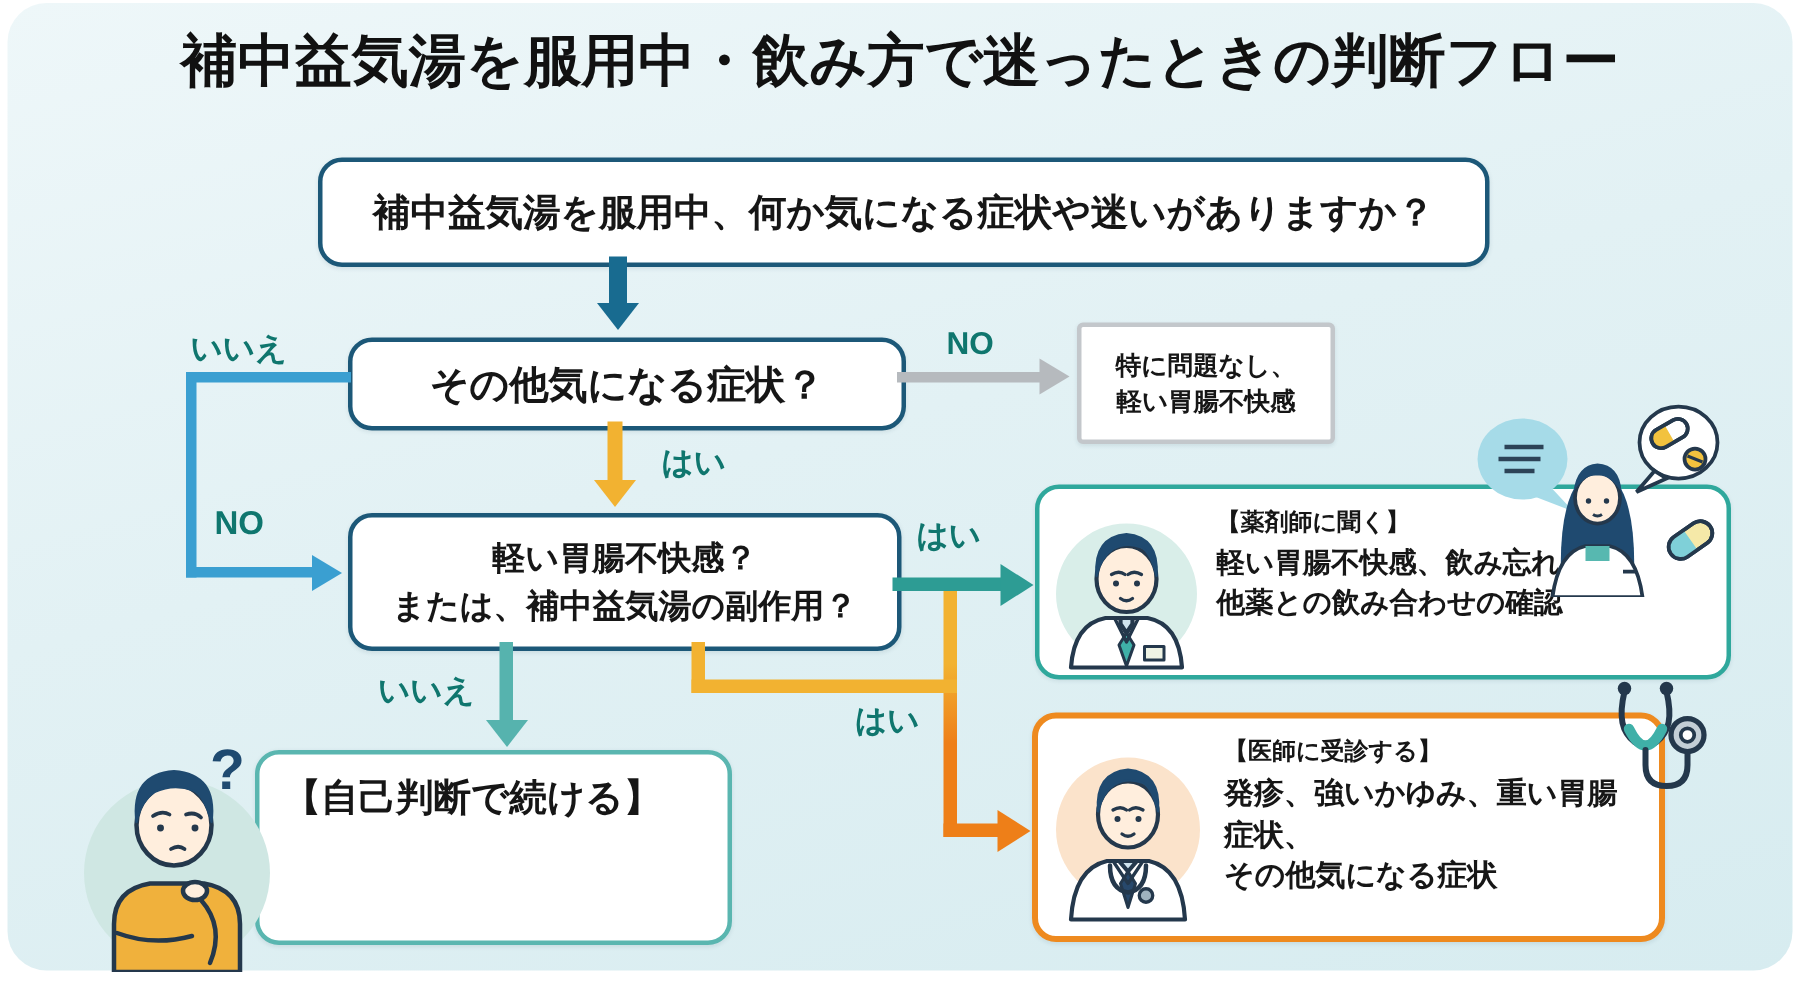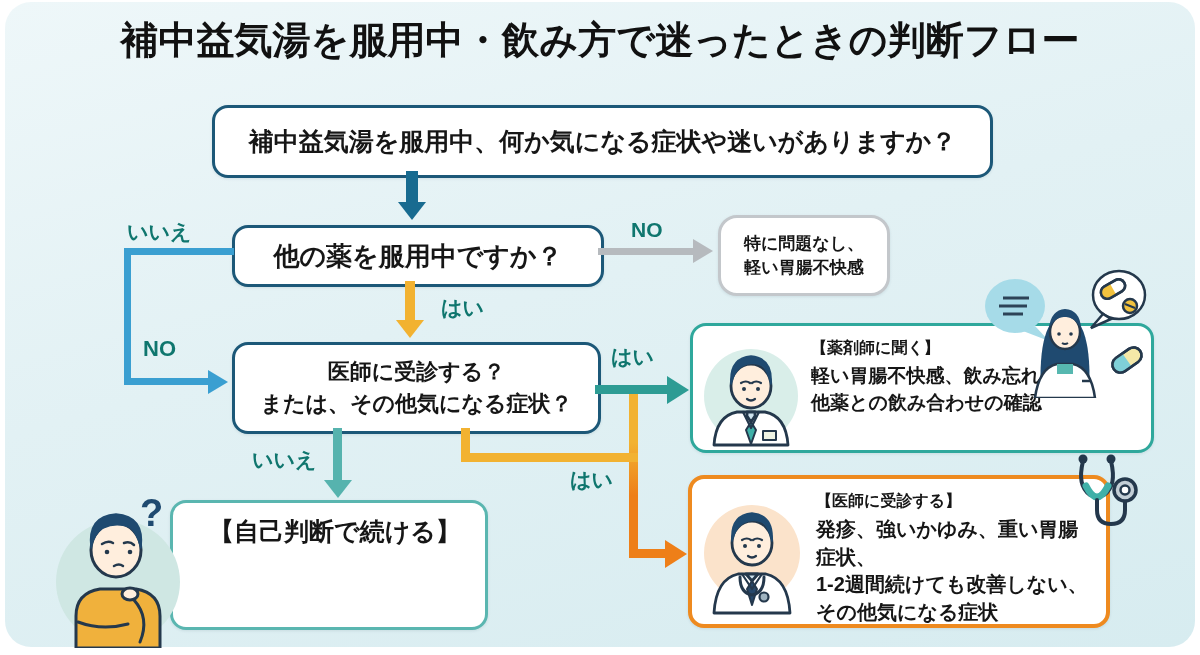--- a/index.html
+++ b/index.html
@@ -33,69 +33,69 @@
   <div id="title" class="abs">補中益気湯を服用中・飲み方で迷ったときの判断フロー</div>
 
   <div class="abs qbox" style="left:212px;top:105px;width:775px;height:67px;font-size:25px;">
     <div>補中益気湯を服用中、何か気になる症状や迷いがありますか？</div>
   </div>
 
   <div class="line" style="left:406px;top:171px;width:12px;height:33px;background:#186b90;"></div>
   <div class="ah-down" style="left:398px;top:202px;--c:#186b90;"></div>
 
   <div class="abs qbox" style="left:232px;top:225px;width:366px;height:56px;font-size:26px;">
-    <div>他の薬を服用中ですか？</div>
+    <div>その他気になる症状？</div>
   </div>
 
   <div class="line" style="left:598px;top:248px;width:98px;height:7px;background:#b6babe;"></div>
   <div class="ah-right" style="left:693px;top:239px;--c:#b6babe;"></div>
   <div class="lbl" style="left:631px;top:218px;font-size:21px;">NO</div>
 
   <div class="abs obox" style="left:718px;top:215px;width:166px;height:75px;border:3px solid #c3c7cb;
        display:flex;flex-direction:column;align-items:center;justify-content:center;text-align:center;
-       font-size:17px;font-weight:700;line-height:1.4;border-radius:19px;">
+       font-size:17px;font-weight:700;line-height:1.4;border-radius:4px;">
     <div>特に問題なし、</div>
     <div>軽い胃腸不快感</div>
   </div>
 
   <div class="line" style="left:124px;top:248px;width:110px;height:7px;background:#3a9fd1;"></div>
   <div class="line" style="left:124px;top:248px;width:7px;height:137px;background:#3a9fd1;"></div>
   <div class="line" style="left:124px;top:378px;width:86px;height:7px;background:#3a9fd1;"></div>
   <div class="ah-right" style="left:208px;top:370px;--c:#3a9fd1;"></div>
   <div class="lbl" style="left:127px;top:218px;font-size:21px;">いいえ</div>
   <div class="lbl" style="left:143px;top:336px;font-size:22px;">NO</div>
 
   <div class="line" style="left:405px;top:281px;width:10px;height:41px;background:#f2b231;"></div>
   <div class="ah-down" style="left:396px;top:320px;--c:#f2b231;"></div>
   <div class="lbl" style="left:441px;top:294px;font-size:21px;">はい</div>
 
   <div class="abs qbox" style="left:232px;top:342px;width:363px;height:86px;font-size:22px;line-height:1.45;">
-    <div>医師に受診する？</div>
-    <div>または、その他気になる症状？</div>
+    <div>軽い胃腸不快感？</div>
+    <div>または、補中益気湯の副作用？</div>
   </div>
 
   <div class="line" style="left:629px;top:393px;width:9px;height:165px;
        background:linear-gradient(180deg,#f2b231 0%,#f2b231 30%,#ee7f18 62%,#ee7f18 100%);"></div>
   <div class="line" style="left:461px;top:428px;width:9px;height:34px;background:#f2b231;"></div>
   <div class="line" style="left:461px;top:453px;width:177px;height:9px;background:#f2b231;"></div>
   <div class="line" style="left:629px;top:549px;width:40px;height:9px;background:#ee7f18;"></div>
   <div class="ah-right-big" style="left:665px;top:540px;--c:#ee7f18;"></div>
   <div class="lbl" style="left:570px;top:466px;font-size:21px;">はい</div>
 
   <div class="line" style="left:595px;top:385px;width:76px;height:9px;background:#2d9c94;"></div>
   <div class="ah-right-big" style="left:667px;top:376px;--c:#2d9c94;"></div>
   <div class="lbl" style="left:611px;top:343px;font-size:21px;">はい</div>
 
   <div class="line" style="left:333px;top:428px;width:9px;height:54px;background:#56b3ae;"></div>
   <div class="ah-down" style="left:324px;top:480px;--c:#56b3ae;"></div>
   <div class="lbl" style="left:252px;top:446px;font-size:21px;">いいえ</div>
 
   <div class="abs obox" style="left:170px;top:500px;width:318px;height:130px;border:3.5px solid #5ab6b0;
        padding:0;box-sizing:border-box;">
-    <div style="padding:12px 4px 0 16px;text-align:center;">
+    <div style="padding:12px 4px 0 16px;">
       <div class="otitle" style="font-size:25px;">【自己判断で続ける】</div>
     </div>
   </div>
 
   <svg class="abs" style="left:42px;top:490px;" width="150" height="158" viewBox="0 0 150 158">
     <circle cx="76" cy="92" r="62" fill="#cfe7e3"></circle>
     <g stroke="#24384c" stroke-width="3" stroke-linecap="round" stroke-linejoin="round">
       <path d="M34 158 L34 126 Q34 103 58 99 L94 99 Q118 103 118 126 L118 158 Z" fill="#f0b13c"></path>
       <path d="M36 132 Q60 141 86 134" fill="none"></path>
       <path d="M98 152 Q108 128 92 110" fill="none"></path>
@@ -189,21 +189,20 @@
         <path d="M60 49 q-5 -3 -9 0" fill="none" stroke-width="2.2"></path>
         <circle cx="43" cy="55" r="2" fill="#24384c" stroke="none"></circle>
         <circle cx="57" cy="55" r="2" fill="#24384c" stroke="none"></circle>
         <path d="M46 65 q4 3 8 0" fill="none" stroke-width="2.2"></path>
       </g>
     </svg>
     <div style="position:absolute;left:124px;top:12px;right:8px;">
       <div class="otitle">【医師に受診する】</div>
       <div class="obody" style="font-size:20px;line-height:1.38;">
         <div>発疹、強いかゆみ、重い胃腸症状、</div>
-        <div>1-2週間続けても改善しない、</div>
         <div>その他気になる症状</div>
       </div>
     </div>
   </div>
 
   <svg class="abs" style="left:1066px;top:452px;z-index:6;" width="78" height="84" viewBox="0 0 78 84">
     <g fill="none" stroke="#24384c" stroke-width="4" stroke-linecap="round">
       <circle cx="17" cy="7" r="4.5" fill="#24384c" stroke="none"></circle>
       <circle cx="45" cy="7" r="4.5" fill="#24384c" stroke="none"></circle>
       <path d="M17 9 C13 26 15 36 24 43"></path>

